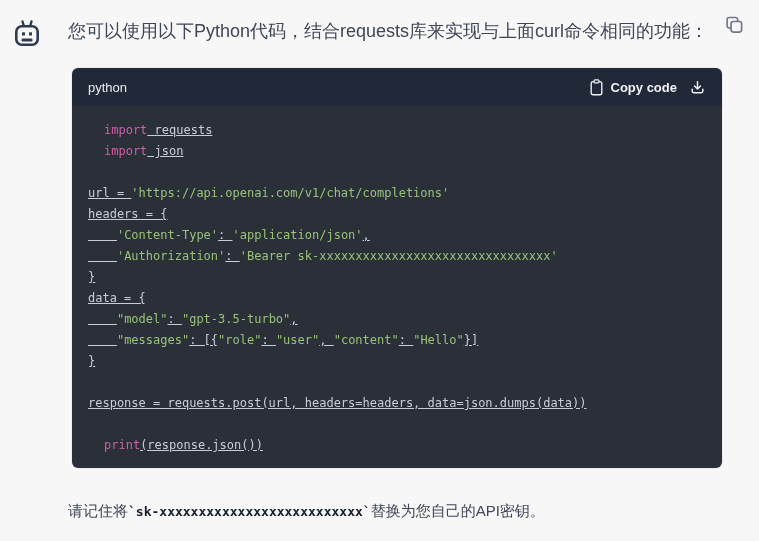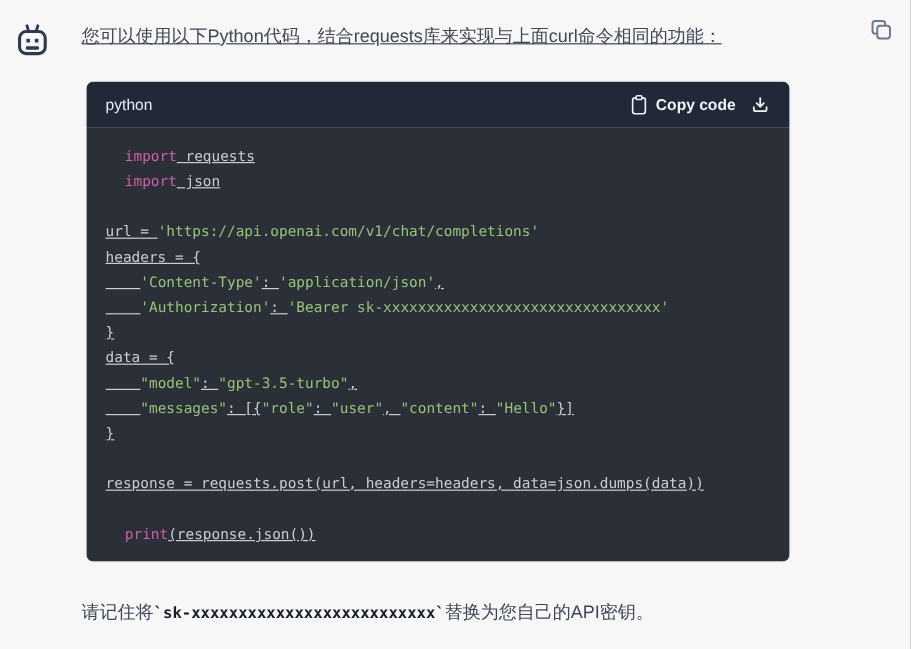--- a/index.html
+++ b/index.html
@@ -10,23 +10,23 @@
     color:var(--pagetext,#3f4656);
     overflow:hidden;
   }
   .screen{position:relative;width:759px;height:541px;}
   .avatar{position:absolute;left:10px;top:18px;width:34px;height:34px;}
   .msg-copy{
     position:absolute;right:12px;top:13px;width:26px;height:26px;
     background:none;border:none;padding:0;cursor:pointer;
   }
   .content{position:absolute;left:68px;top:20px;width:658px;}
-  .intro{margin:0;font-size:15px;line-height:22px;text-decoration:underline;}
+  .intro{margin:0;font-size:18px;line-height:22px;}
   .code-block{
-    width:586px;margin:26px 0 0 4px;border-radius:6px;overflow:hidden;
+    width:650px;margin:26px 0 0 4px;border-radius:6px;overflow:hidden;
     box-shadow:0 0 0 1px rgba(0,0,0,0.04);
   }
   .code-header{
     height:38px;background:var(--hdr,#212938);
     display:flex;align-items:center;justify-content:space-between;
     padding:0 16px;box-sizing:border-box;
     color:#e9ebf0;font-size:13px;
   }
   .header-actions{display:flex;align-items:center;gap:12px;}
   .copy-code{

